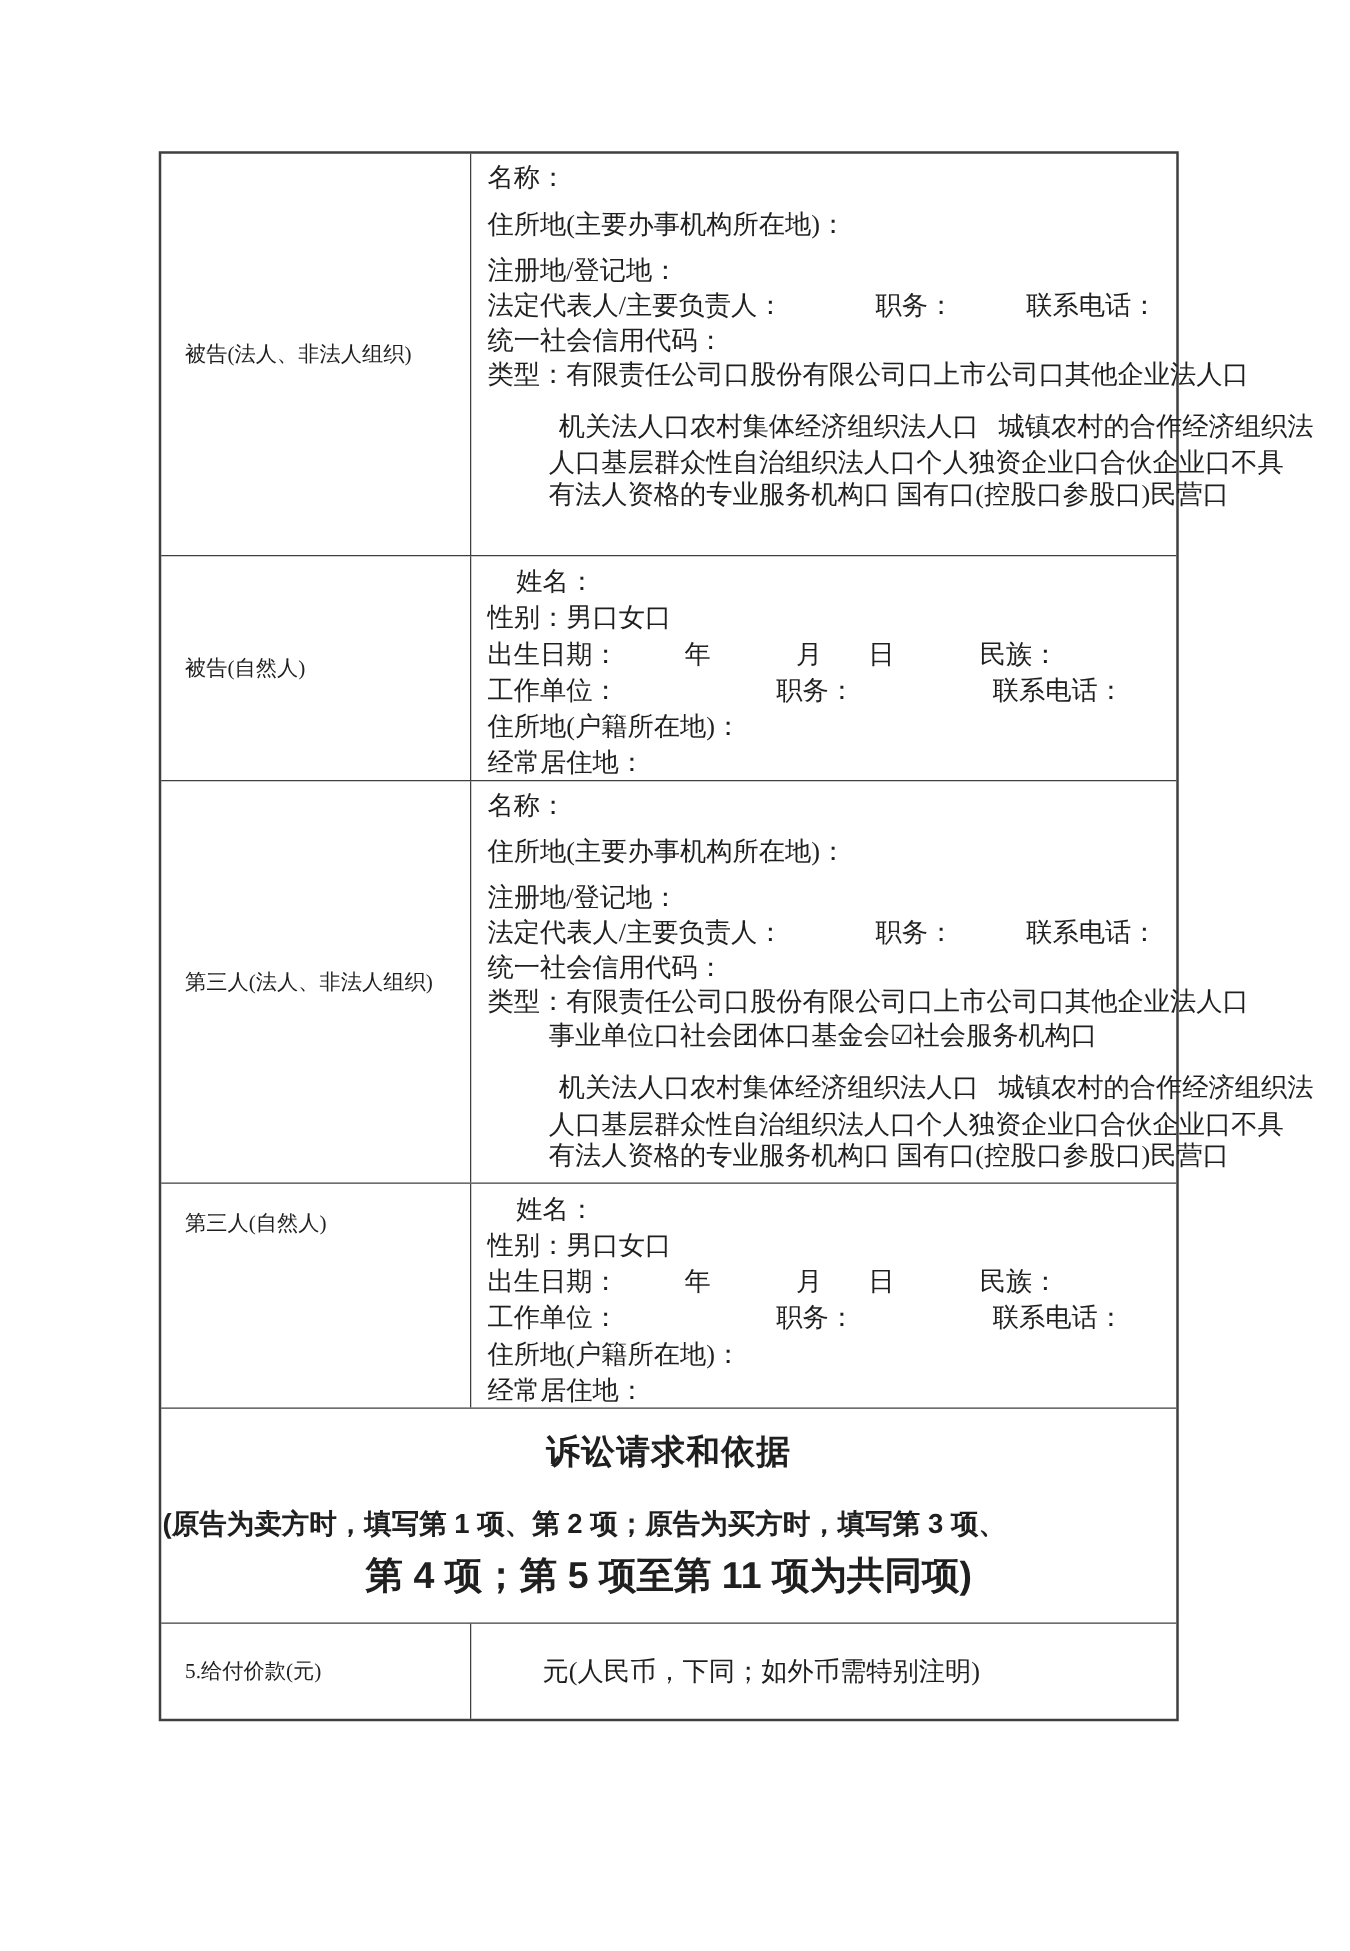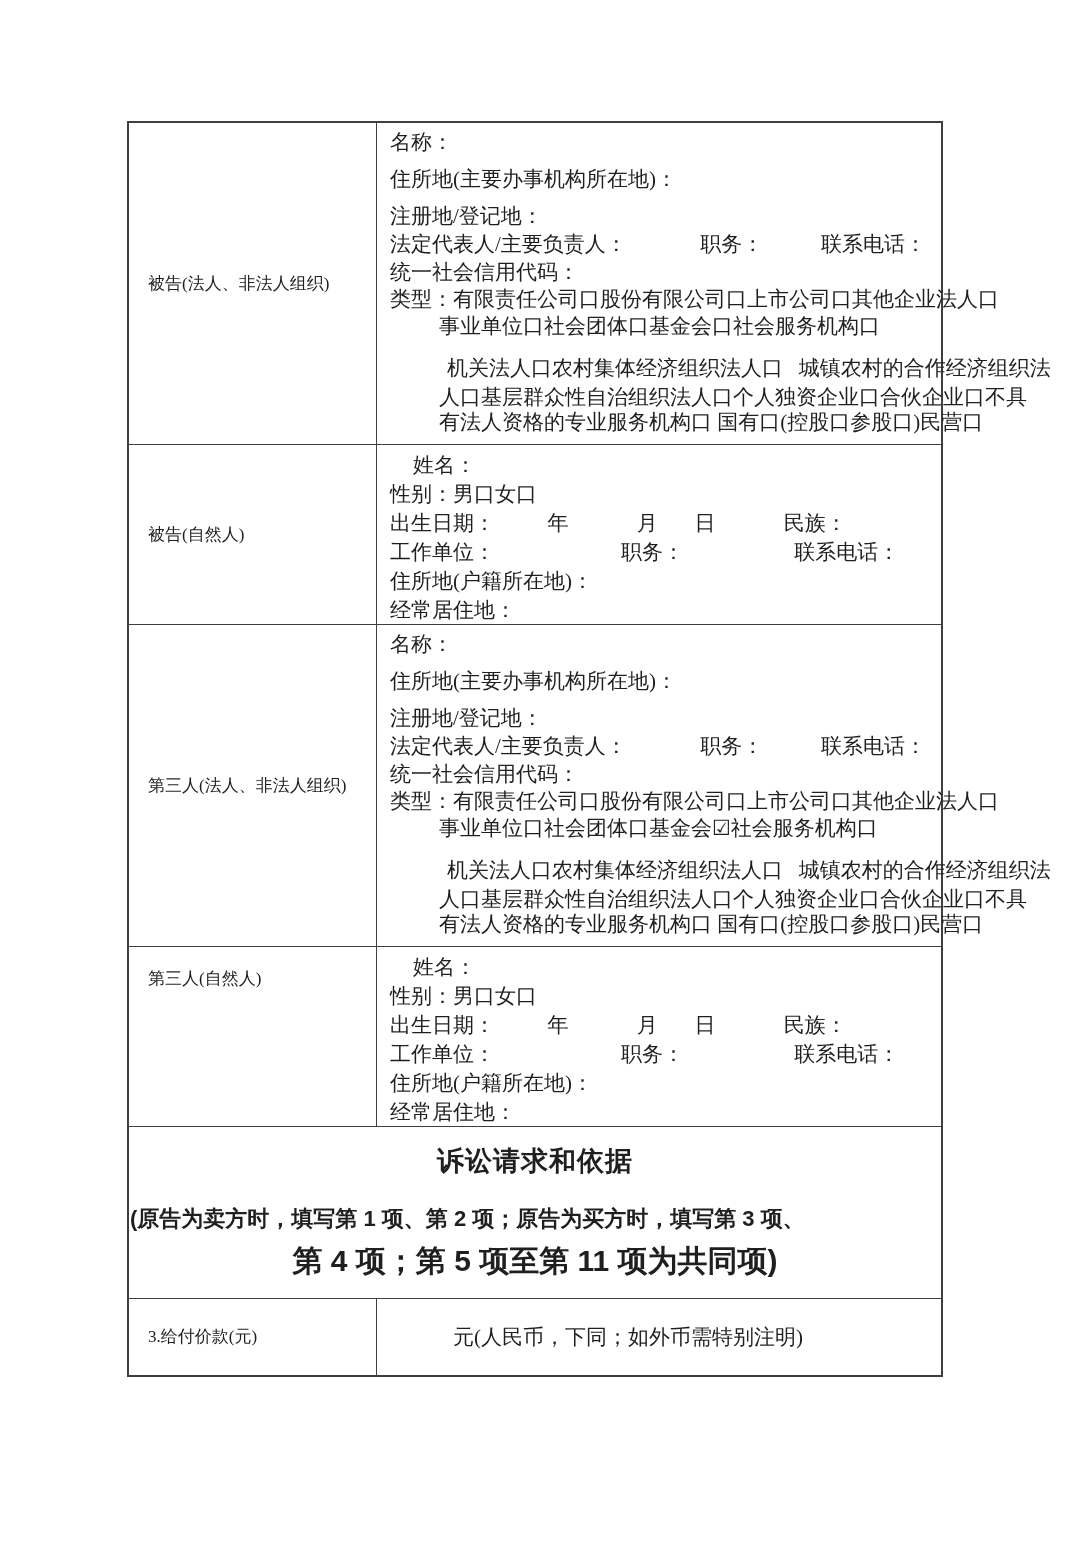--- a/index.html
+++ b/index.html
@@ -70,39 +70,38 @@
   }
   .header-note2{font-size:30px;line-height:32px;margin-top:10px;}
   
   .claim-label{align-items:center;}
   .claim-value-cell{
     flex:1 1 auto;
     display:flex;
     align-items:center;
     padding-left:57px;
   }
-  .claim-value-cell .ln{line-height:24px;margin-left:19px;}
+  .claim-value-cell .ln{line-height:24px;}
 </style>
 </head>
 <body>
 
 <div class="form-table">
 
   <div class="row" style="height:322px;">
     <div class="label-cell">
       <span>被告(法人、非法人组织)</span>
     </div>
     <div class="content-cell lg">
       <div class="ln ln0">名称：</div>
       <div class="ln ln1">住所地(主要办事机构所在地)：</div>
       <div class="ln ln2">注册地/登记地：</div>
       <div class="ln ln3">法定代表人/主要负责人：              职务：           联系电话：</div>
       <div class="ln ln4">统一社会信用代码：</div>
       <div class="ln ln5">类型：有限责任公司口股份有限公司口上市公司口其他企业法人口</div>
-      <div class="ln ln6">事业单位口社会团体口基金会口社会服务机构口</div>
       <div class="ln ln7">机关法人口农村集体经济组织法人口   城镇农村的合作经济组织法</div>
       <div class="ln ln8">人口基层群众性自治组织法人口个人独资企业口合伙企业口不具</div>
       <div class="ln ln9">有法人资格的专业服务机构口 国有口(控股口参股口)民营口</div>
     </div>
   </div>
 
   <div class="row" style="height:180px;">
     <div class="label-cell">
       <span>被告(自然人)</span>
     </div>
@@ -151,20 +150,20 @@
   <div class="row" style="height:172px;">
     <div class="header-cell">
       <div class="header-title">诉讼请求和依据</div>
       <div class="header-note1">(原告为卖方时，填写第 1 项、第 2 项；原告为买方时，填写第 3 项、</div>
       <div class="header-note2">第 4 项；第 5 项至第 11 项为共同项)</div>
     </div>
   </div>
 
   <div class="row last" style="height:76px;">
     <div class="label-cell claim-label">
-      <span>3.给付价款(元)</span>
+      <span>5.给付价款(元)</span>
     </div>
     <div class="claim-value-cell">
       <span class="ln">元(人民币，下同；如外币需特别注明)</span>
     </div>
   </div>
 
 </div>
 
 </body></html>

